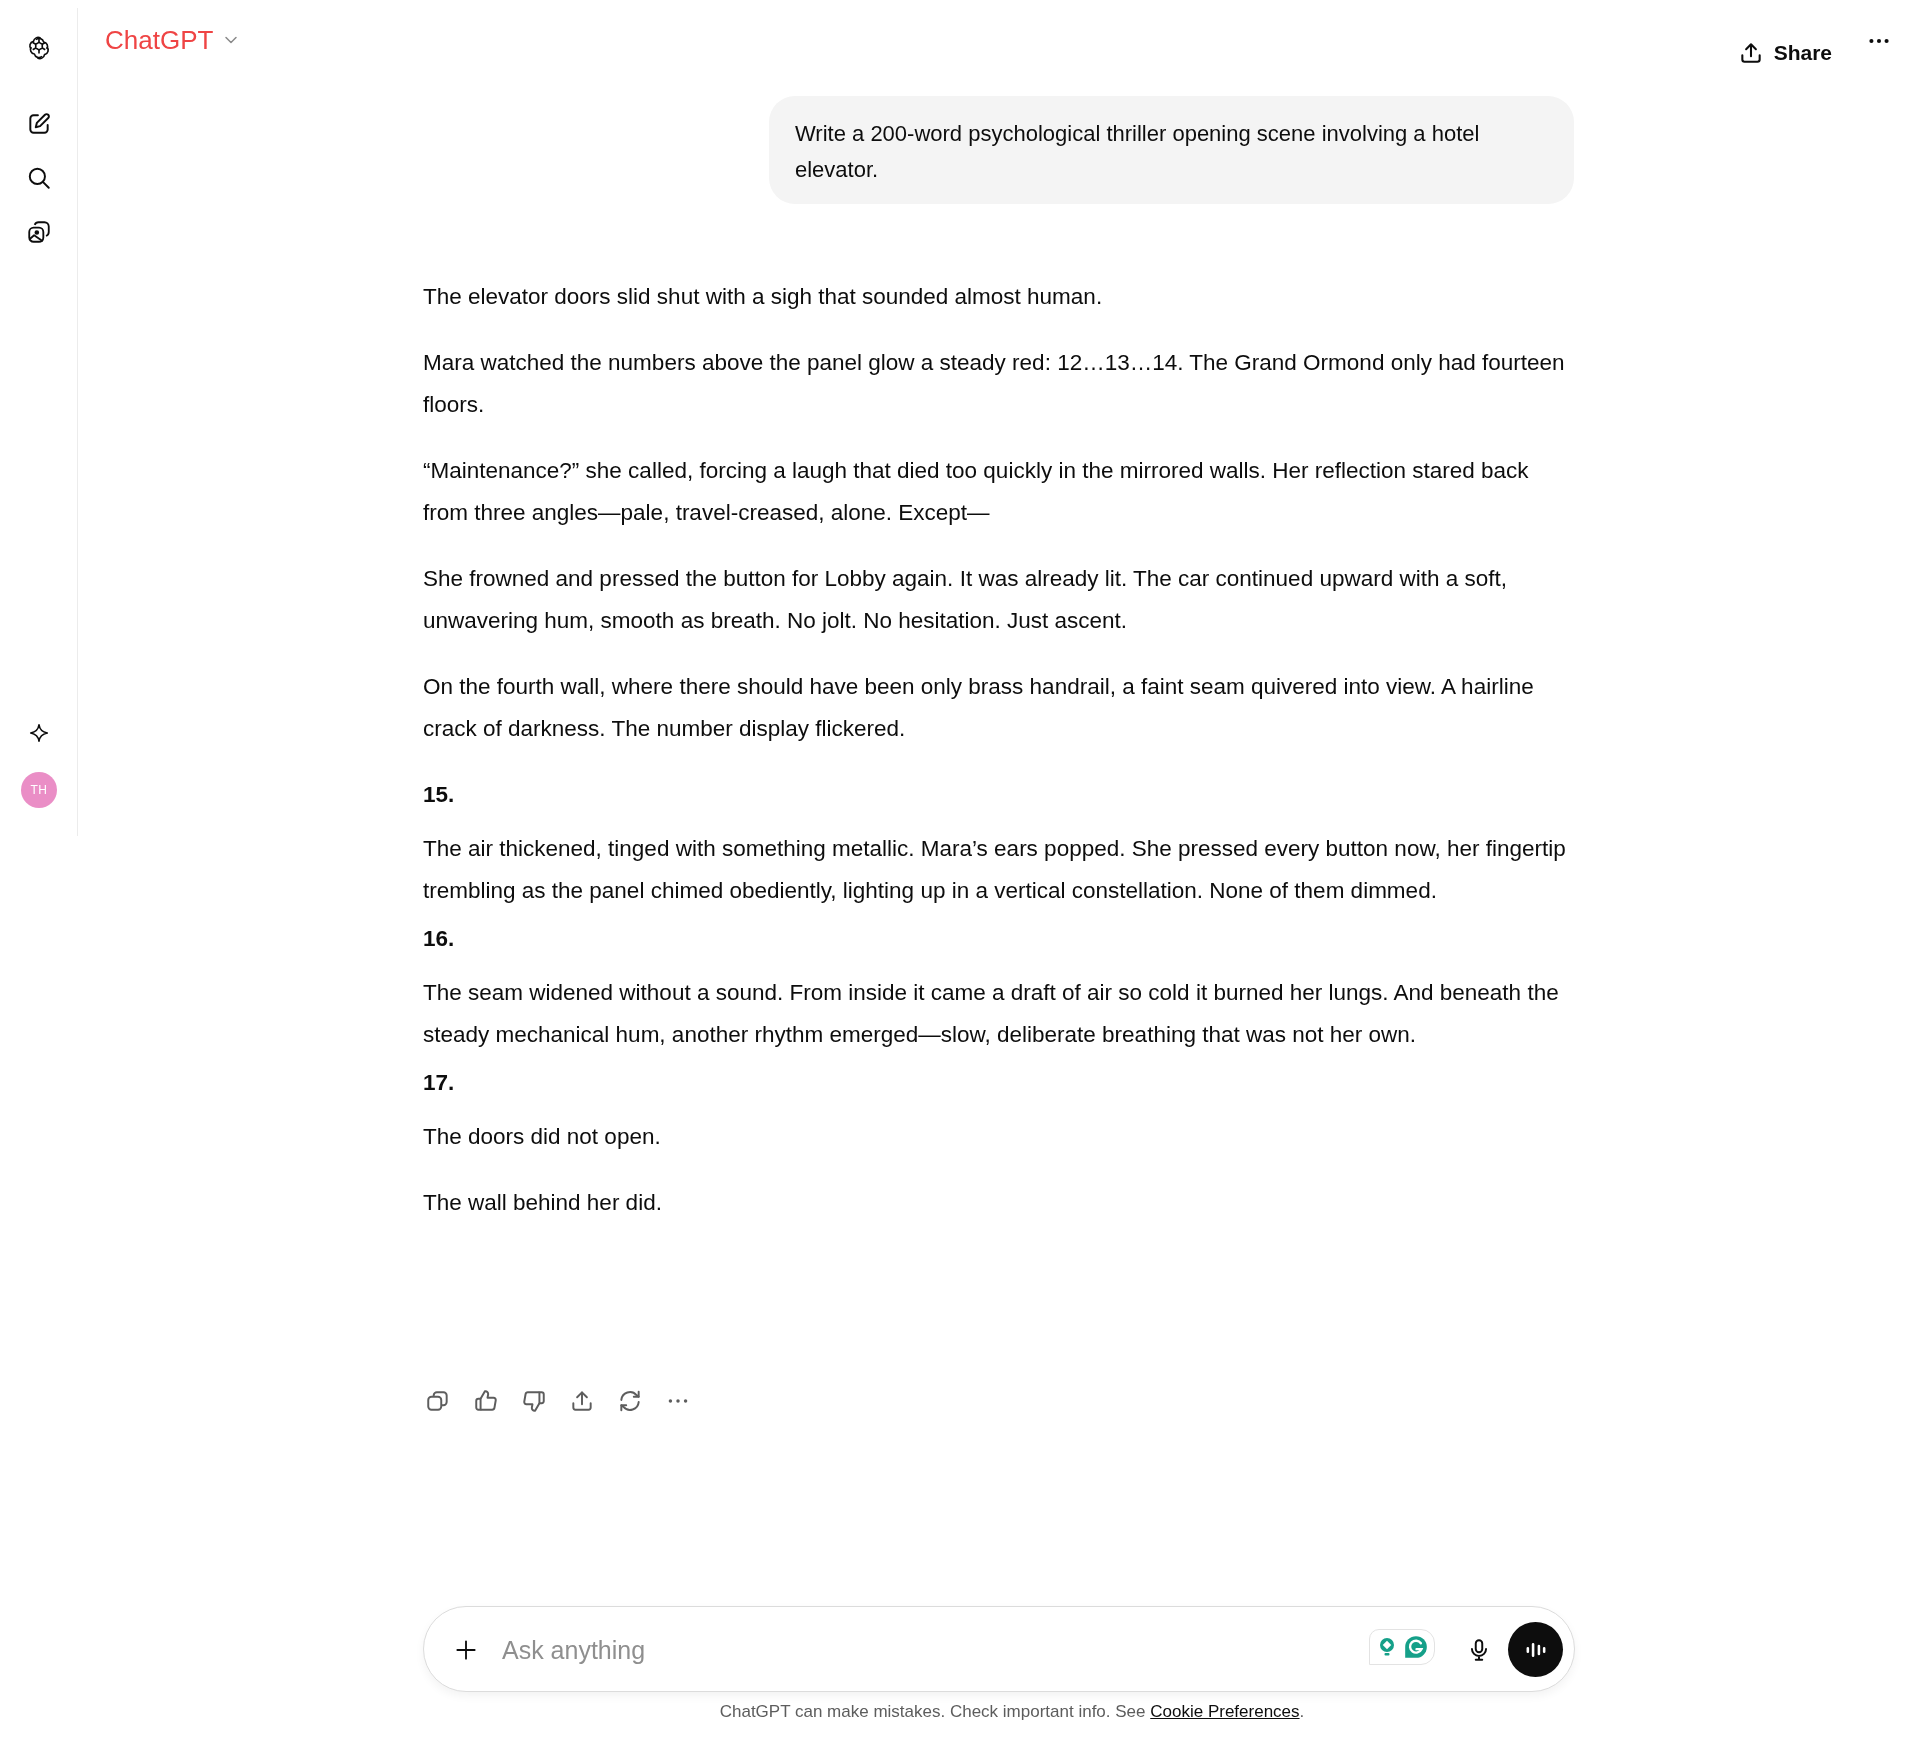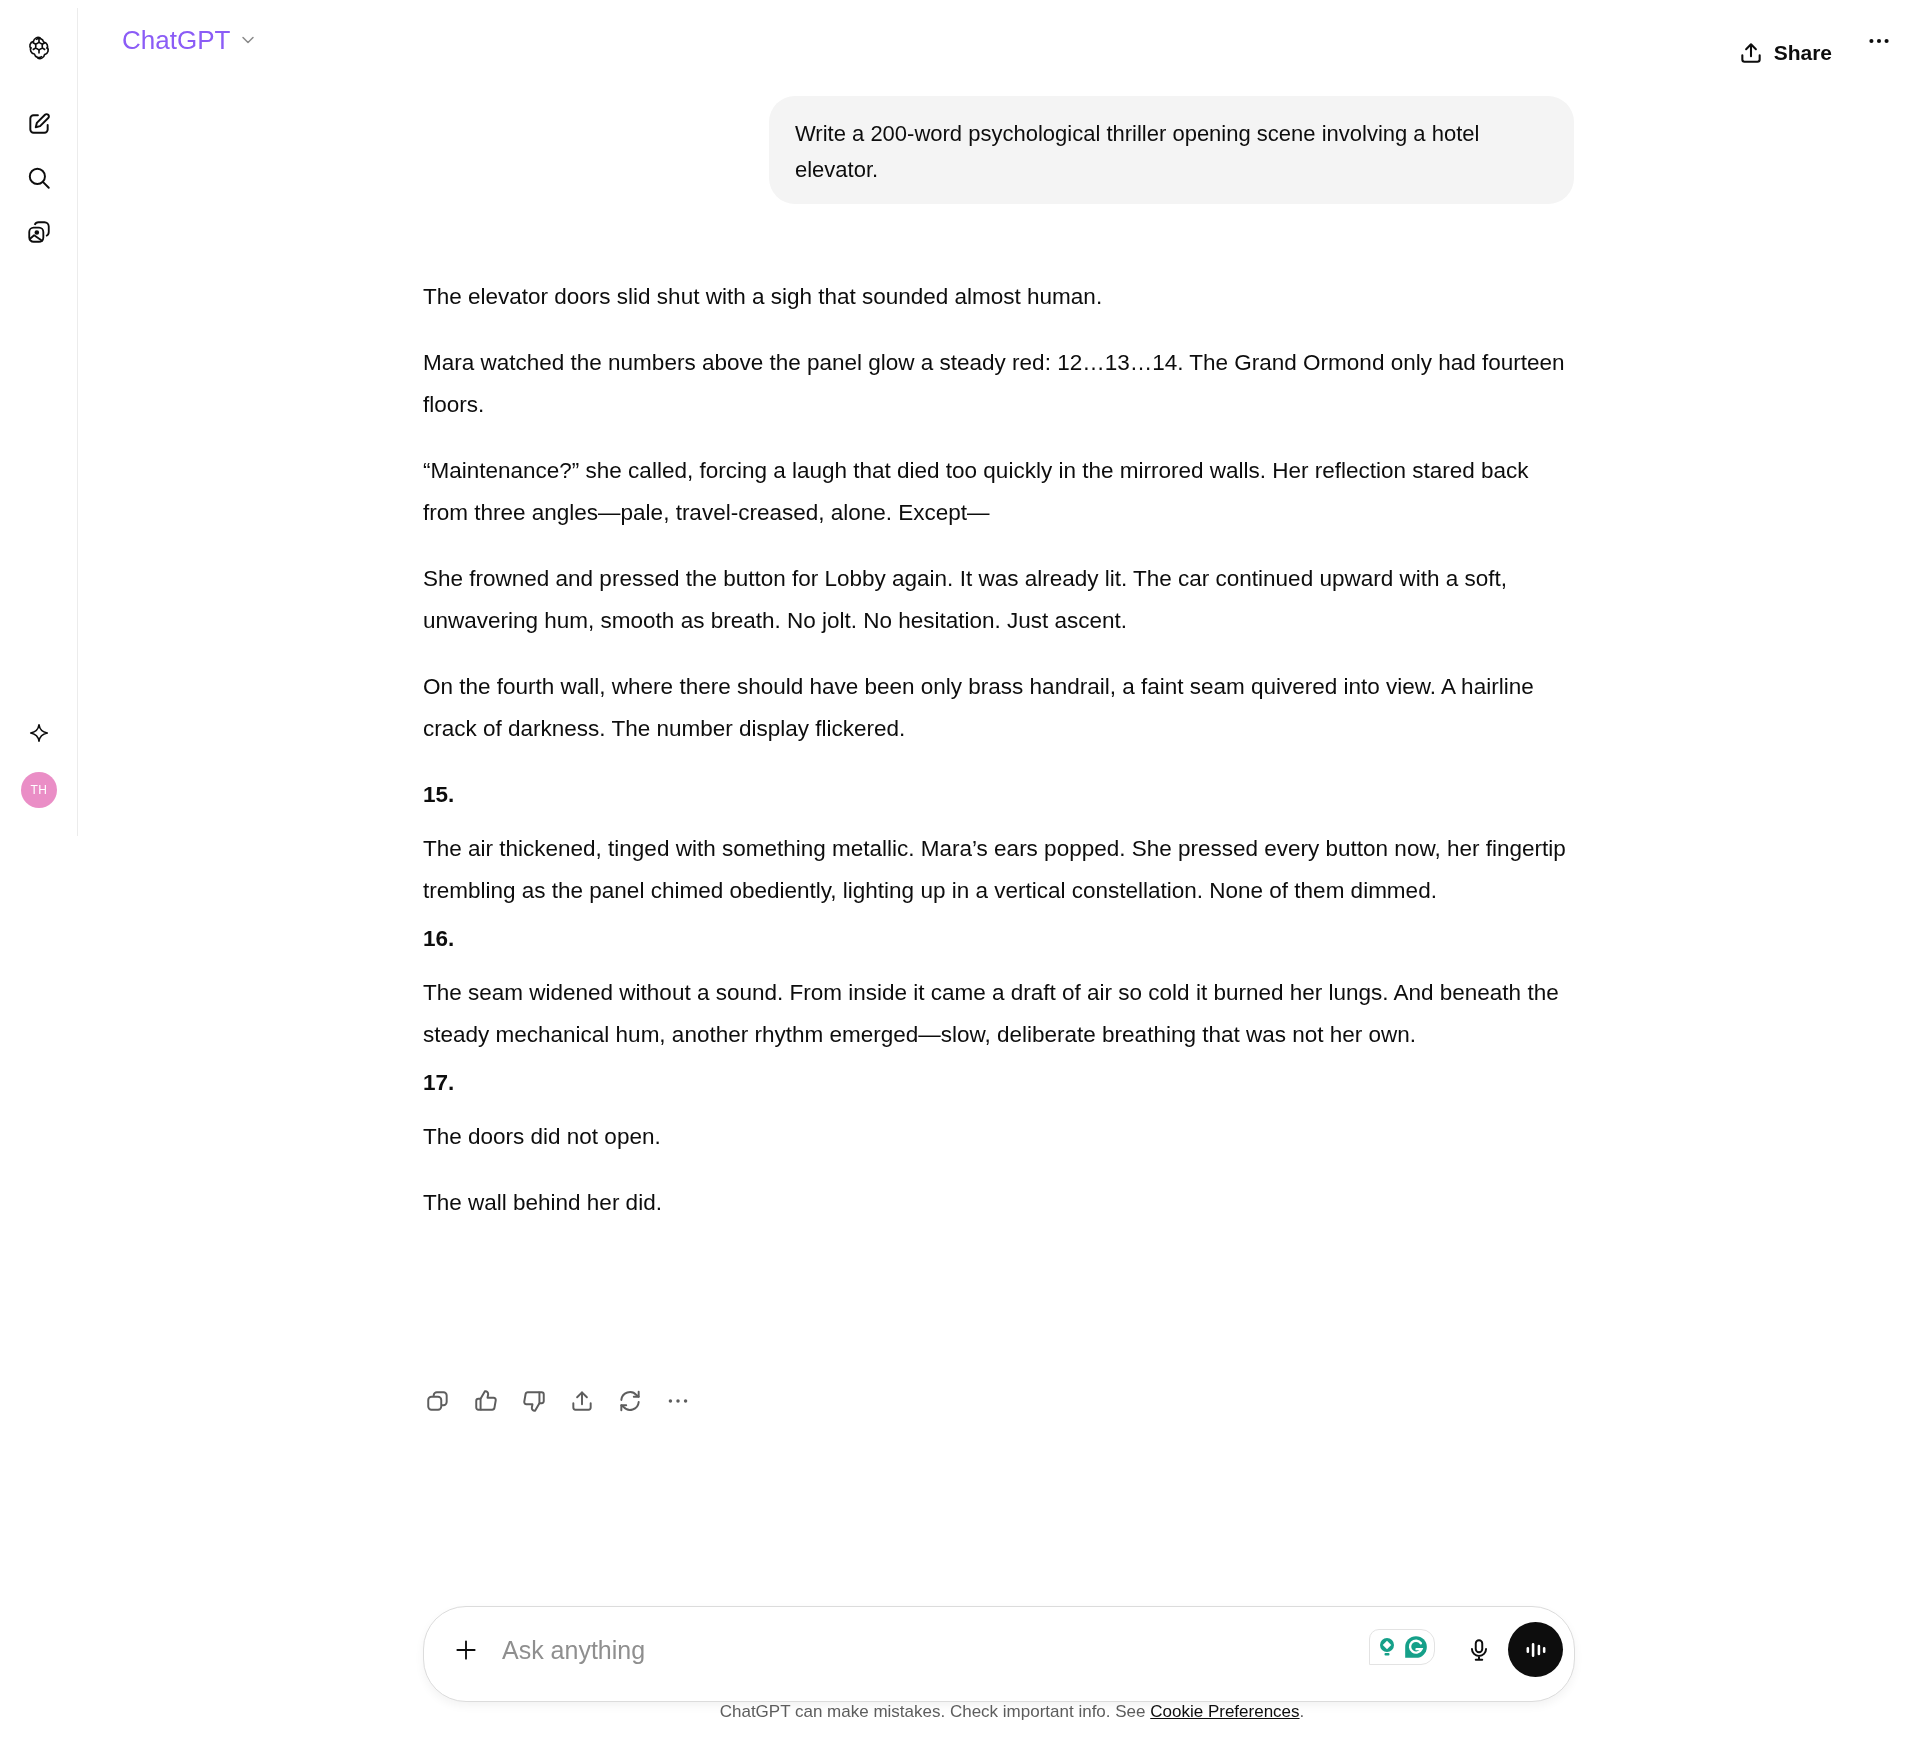--- a/index.html
+++ b/index.html
@@ -8,42 +8,42 @@
 
   
   .sidebar { position: absolute; left: 0; top: 8px; width: 78px; height: 828px; border-right: 1px solid #ececec; }
   .side-btn { position: absolute; left: 19px; width: 40px; height: 40px; display: flex; align-items: center; justify-content: center; border-radius: 8px; cursor: pointer; }
   .side-btn svg { width: 26px; height: 26px; }
   .avatar { position: absolute; left: 21px; top: 764px; width: 36px; height: 36px; border-radius: 50%; background: #ea8ec6; color: #fff; font-size: 12px; display: flex; align-items: center; justify-content: center; letter-spacing: 0.5px; cursor: pointer; }
 
   
   .header { position: absolute; left: 78px; right: 0; top: 0; height: 80px; }
   .model-switch { position: absolute; left: 27px; top: 22px; height: 36px; display: flex; align-items: center; gap: 8px; cursor: pointer; }
-  .model-name { font-size: 26px; color: #8b5cf6; margin-left: 17px; }
+  .model-name { font-size: 26px; color: #ef4444; }
   .model-switch svg { width: 20px; height: 20px; }
   .share-btn { position: absolute; right: 88px; top: 34px; height: 38px; display: flex; align-items: center; gap: 10px; font-size: 21px; font-weight: 600; color: #0d0d0d; cursor: pointer; }
   .share-btn svg { width: 26px; height: 26px; }
   .more-btn { position: absolute; right: 22px; top: 22px; width: 38px; height: 38px; display: flex; align-items: center; justify-content: center; cursor: pointer; }
   .more-btn svg { width: 26px; height: 26px; }
 
   
   .user-bubble { position: absolute; left: 769px; top: 96px; width: 805px; height: 108px; background: #f4f4f4; border-radius: 26px; padding: 20px 26px; font-size: 22px; line-height: 36px; color: #0d0d0d; }
 
   
   .assistant { position: absolute; left: 423px; top: 276px; width: 1155px; font-size: 22.5px; line-height: 42px; color: #0d0d0d; }
   .assistant p { margin-bottom: 24px; }
   .assistant .num { font-weight: 700; margin-bottom: 12px; }
   .assistant p.tight { margin-bottom: 6px; }
 
   .actions { position: absolute; left: 418px; top: 1381px; display: flex; gap: 8px; }
   .action-btn { width: 40px; height: 40px; display: flex; align-items: center; justify-content: center; border-radius: 8px; cursor: pointer; }
   .action-btn svg { width: 26px; height: 26px; }
 
   
-  .composer { position: absolute; left: 423px; top: 1606px; width: 1152px; height: 96px; border: 1px solid #dcdcdc; border-radius: 43px; background: #fff; box-shadow: 0 4px 10px rgba(0,0,0,0.05); }
+  .composer { position: absolute; left: 423px; top: 1606px; width: 1152px; height: 86px; border: 1px solid #dcdcdc; border-radius: 43px; background: #fff; box-shadow: 0 4px 10px rgba(0,0,0,0.05); }
   .plus-btn { position: absolute; left: 20px; top: 21px; width: 44px; height: 44px; display: flex; align-items: center; justify-content: center; cursor: pointer; }
   .plus-btn svg { width: 26px; height: 26px; }
   .composer-input { position: absolute; left: 78px; top: 20px; width: 860px; height: 46px; border: none; outline: none; font-size: 25px; color: #0d0d0d; background: transparent; font-family: "Liberation Sans", "DejaVu Sans", sans-serif; }
   .composer-input::placeholder { color: #8f8f8f; }
   .ext-pill { position: absolute; left: 945px; top: 22px; width: 66px; height: 36px; border: 1px solid #e3e3e3; border-radius: 10px 14px 14px 0; display: flex; align-items: center; justify-content: center; gap: 4px; cursor: pointer; }
   .mic-btn { position: absolute; left: 1033px; top: 21px; width: 44px; height: 44px; display: flex; align-items: center; justify-content: center; cursor: pointer; }
   .mic-btn svg { width: 26px; height: 26px; }
   .voice-btn { position: absolute; left: 1084px; top: 15px; width: 55px; height: 55px; border-radius: 50%; background: #0d0d0d; display: flex; align-items: center; justify-content: center; cursor: pointer; }
   .voice-btn svg { width: 28px; height: 28px; }
 

